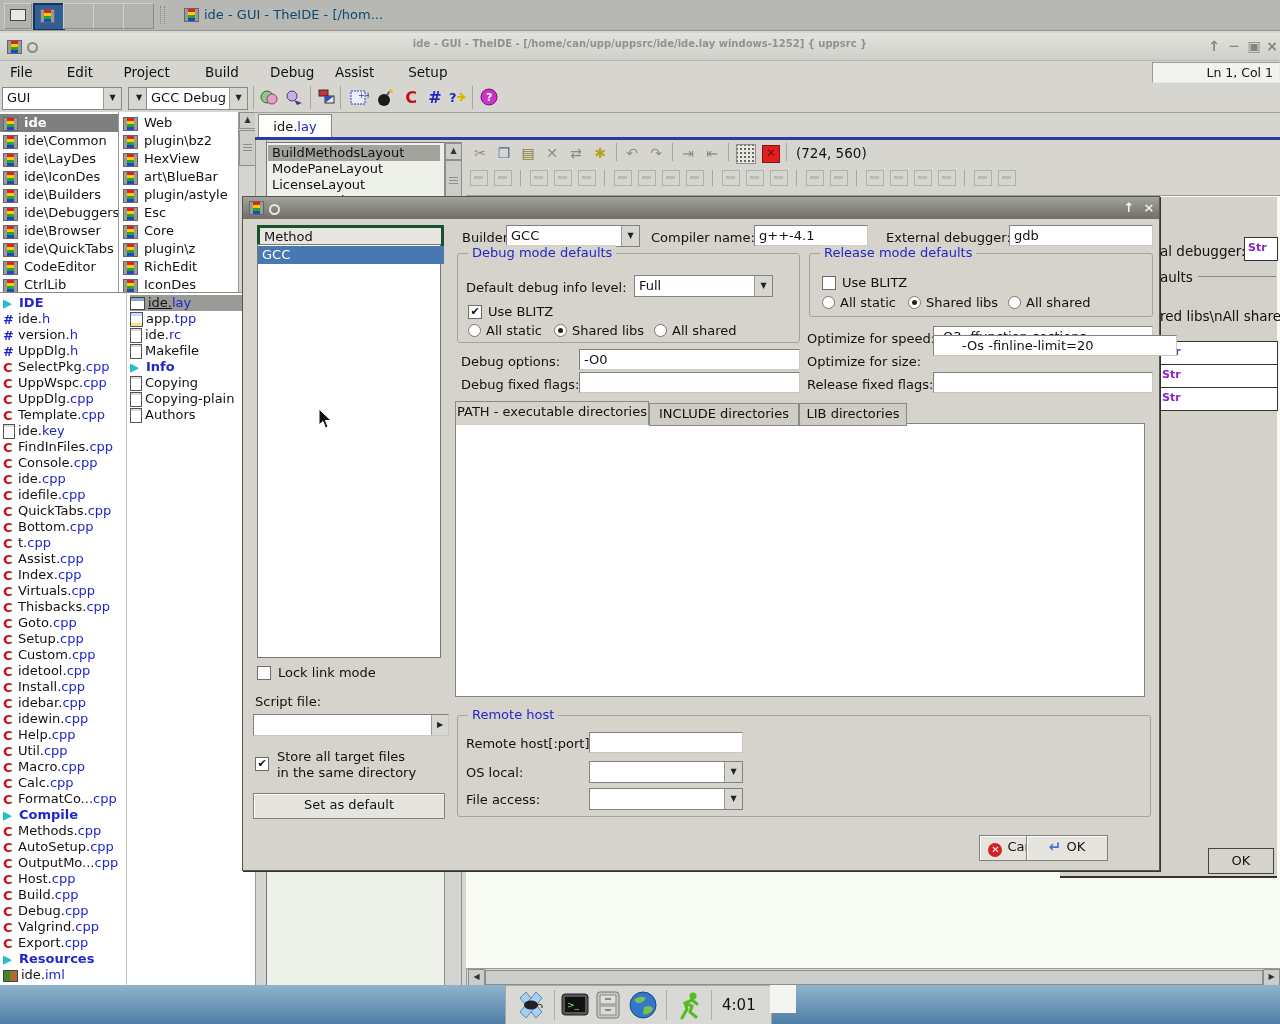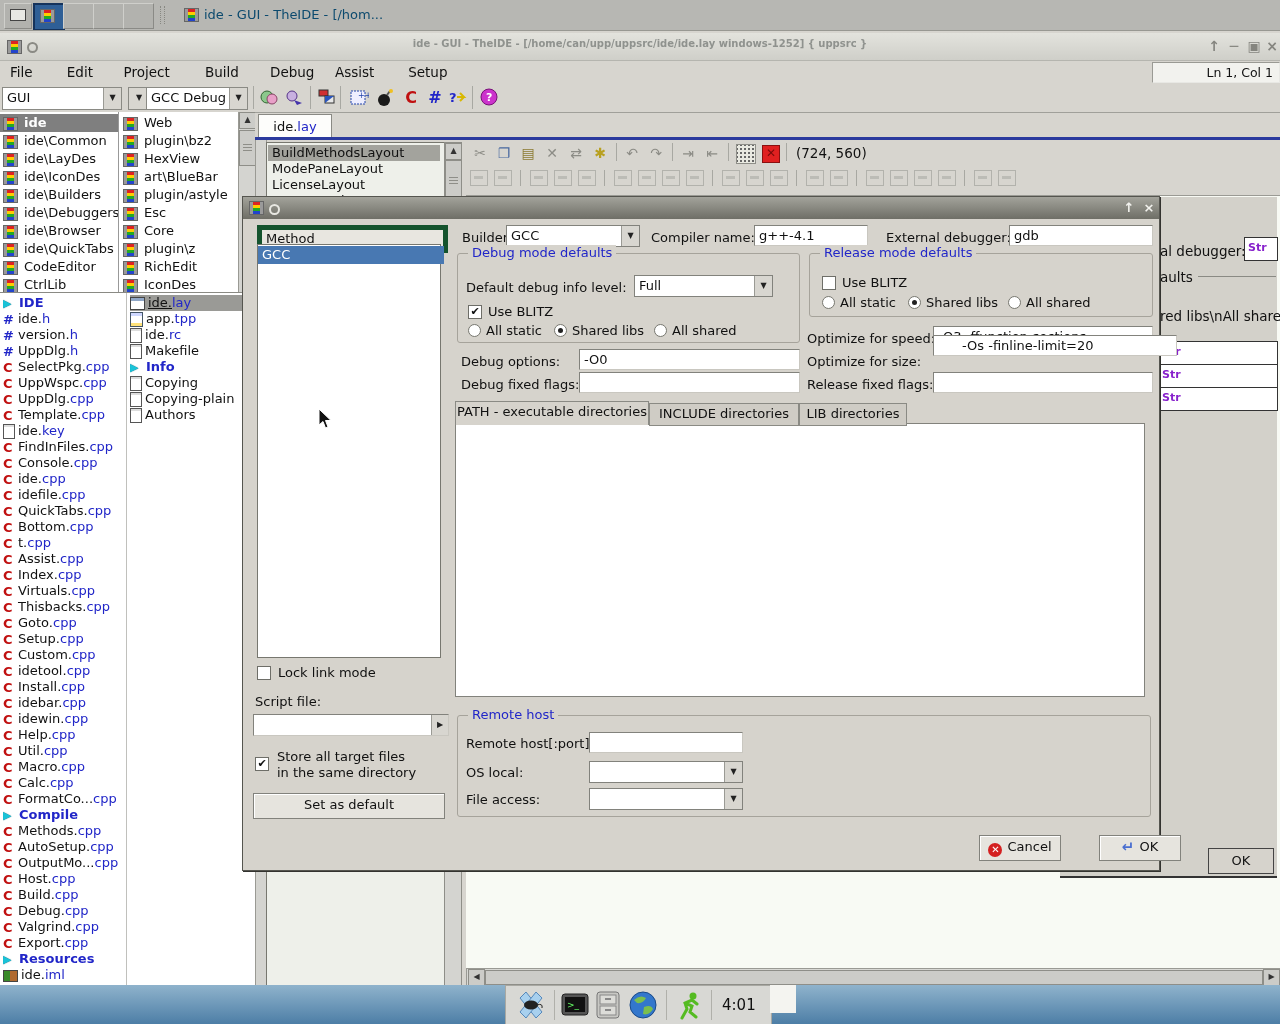--- a/index.html
+++ b/index.html
@@ -99,21 +99,21 @@
   .fld{position:absolute;background:#fff;border:1px solid #82827c;border-bottom-color:#c9c7c0;border-right-color:#c9c7c0;font-size:13px;line-height:19px;padding-left:4px;}
   .ddown{position:absolute;background:#fff;border:1px solid #82827c;font-size:13px;line-height:19px;padding-left:4px;}
   .fsbox{position:absolute;border:1px solid #a6a39b;border-radius:3px;}
   .fsleg{position:absolute;top:-9px;left:10px;background:#d6d3cc;padding:0 4px;color:#2126c8;font-size:13px;}
   .chk{position:absolute;width:12px;height:12px;background:#fff;border:1px solid #6e6e68;text-align:center;line-height:12px;font-size:11px;color:#111;}
   .rad{position:absolute;width:11px;height:11px;background:#fff;border:1px solid #77776f;border-radius:50%;}
   .rad.on::after{content:"";position:absolute;left:3px;top:3px;width:5px;height:5px;border-radius:50%;background:#222;}
   .dtab{position:absolute;top:0;height:21px;background:#cfccc5;border:1px solid #8a8a84;text-align:center;font-size:13px;line-height:20px;}
   .dtab.on{background:#d6d3cc;height:23px;border-bottom:none;z-index:2;}
   .btn{position:absolute;background:#e6e4de;border:1px solid #82827c;box-shadow:inset 1px 1px 0 #fff;text-align:center;font-size:13px;line-height:22px;}
-  .mlist-hdr{position:absolute;background:#e8e6e0;border:5px solid #14532d;font-size:13px;padding-left:4px;line-height:18px;}
+  .mlist-hdr{position:absolute;background:#e8e6e0;border:3px solid #14532d;font-size:13px;padding-left:4px;line-height:18px;}
   #method-list{position:absolute;background:#fff;border:1px solid #77776f;}
   .m-row{position:absolute;left:0;width:100%;height:18px;line-height:18px;font-size:13px;padding-left:4px;}
   .m-row.sel{background:#4878b2;color:#fff;}
   .cancel-ic{display:inline-block;width:14px;height:14px;background:#d42020;border-radius:50%;color:#fff;font-size:10px;line-height:14px;font-weight:bold;vertical-align:-2px;margin-right:5px;}
   .ok-ic{color:#4a6fd0;font-weight:bold;font-size:15px;margin-right:5px;vertical-align:-1px;}
 
   
   #tb-bot{left:0;top:985px;width:1280px;height:39px;background:linear-gradient(#8fb3cc,#4d7ea6);}
   #dock{position:absolute;left:505px;top:0;width:265px;height:39px;background:#d8d8d4;border:1px solid #a8a8a2;}
   .dksep{position:absolute;top:4px;width:1px;height:30px;background:#b0b0aa;}
@@ -550,21 +550,21 @@
       <div class="ddown" style="left:131px;top:45px;width:148px;height:20px;">
           <span class="dd-btn">▼</span>
         </div>
       <span class="lbl" style="left:8px;top:76px;">File access:</span>
       <div class="ddown" style="left:131px;top:72px;width:148px;height:20px;">
           <span class="dd-btn">▼</span>
         </div>
     </div>
 
     <div class="btn" style="left:736px;top:638px;width:80px;height:24px;"><span class="cancel-ic">✕</span><span>Cancel</span></div>
-    <div class="btn" style="left:856px;top:638px;width:80px;height:24px;"><span class="ok-ic">↵</span><span>OK</span></div>
+    <div class="btn" style="left:783px;top:638px;width:80px;height:24px;"><span class="ok-ic">↵</span><span>OK</span></div>
   <div class="dtab on" style="left: 212px; top: 204px; width: 192px; position: absolute;">PATH - executable directories</div>
       <div class="dtab" style="left: 406px; top: 206px; width: 148px; position: absolute;">INCLUDE directories</div>
       <div class="dtab" style="left: 556px; top: 206px; width: 106px; position: absolute;">LIB directories</div>
     </div>
 
   <svg class="abs cursor" style="left:318px;top:408px;" width="16" height="22">
     <path d="M1 1 L1 17 L5 13.5 L7.5 20 L10 19 L7.5 12.5 L13 12.5 Z" fill="#111" stroke="#fff" stroke-width="1"></path>
   </svg>
 
   <div id="tb-bot" class="abs">

